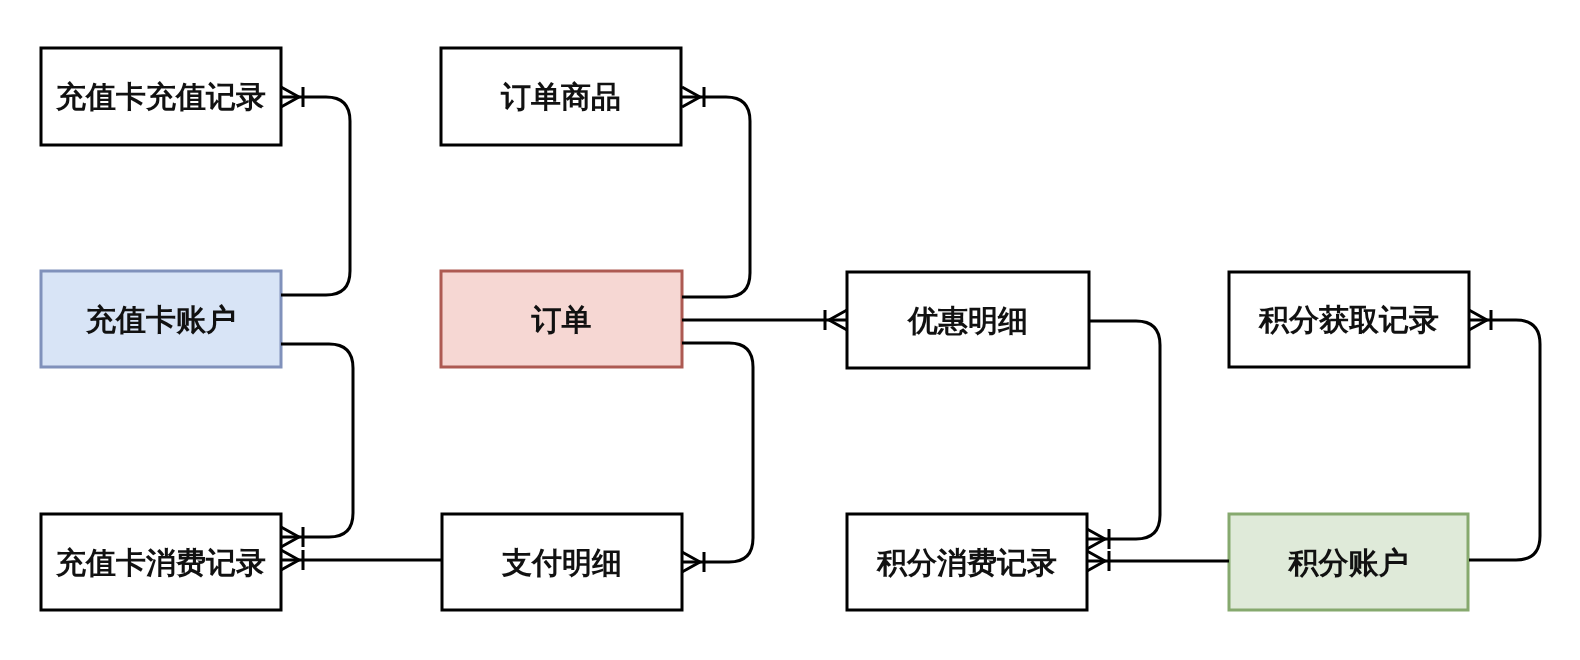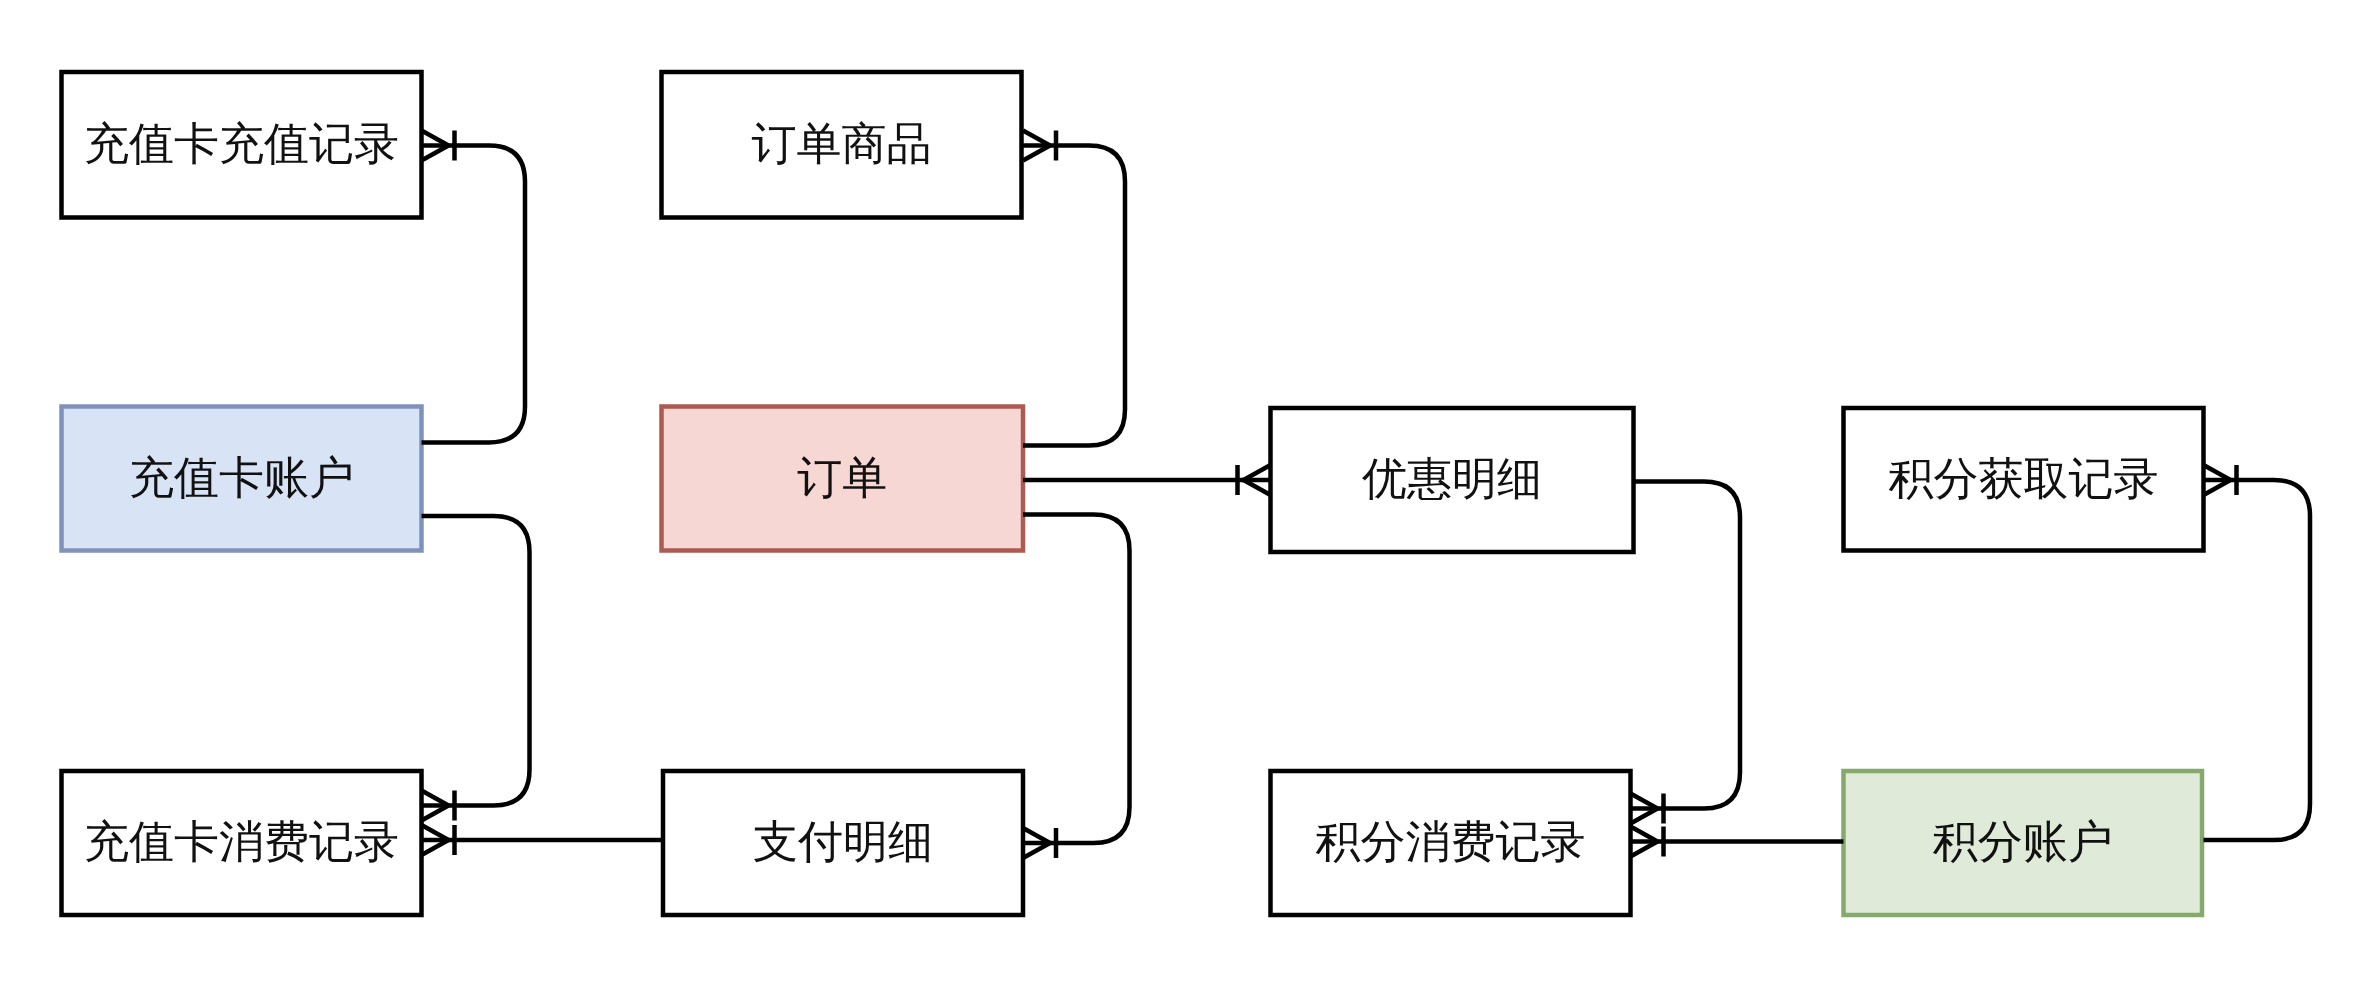--- a/index.html
+++ b/index.html
@@ -6,20 +6,21 @@
     margin: 0;
     padding: 0;
     background: #ffffff;
   }
   .canvas {
     position: relative;
     width: 1580px;
     height: 660px;
     background: #ffffff;
     overflow: hidden;
+    font-weight: bold;
   }
   svg { display: block; }
   .entity-rect {
     stroke-width: 3px;
   }
   .entity-label {
     font-family: "Liberation Sans", "DejaVu Sans", sans-serif;
     font-size: 30px;
     fill: #111111;
     text-anchor: middle;

